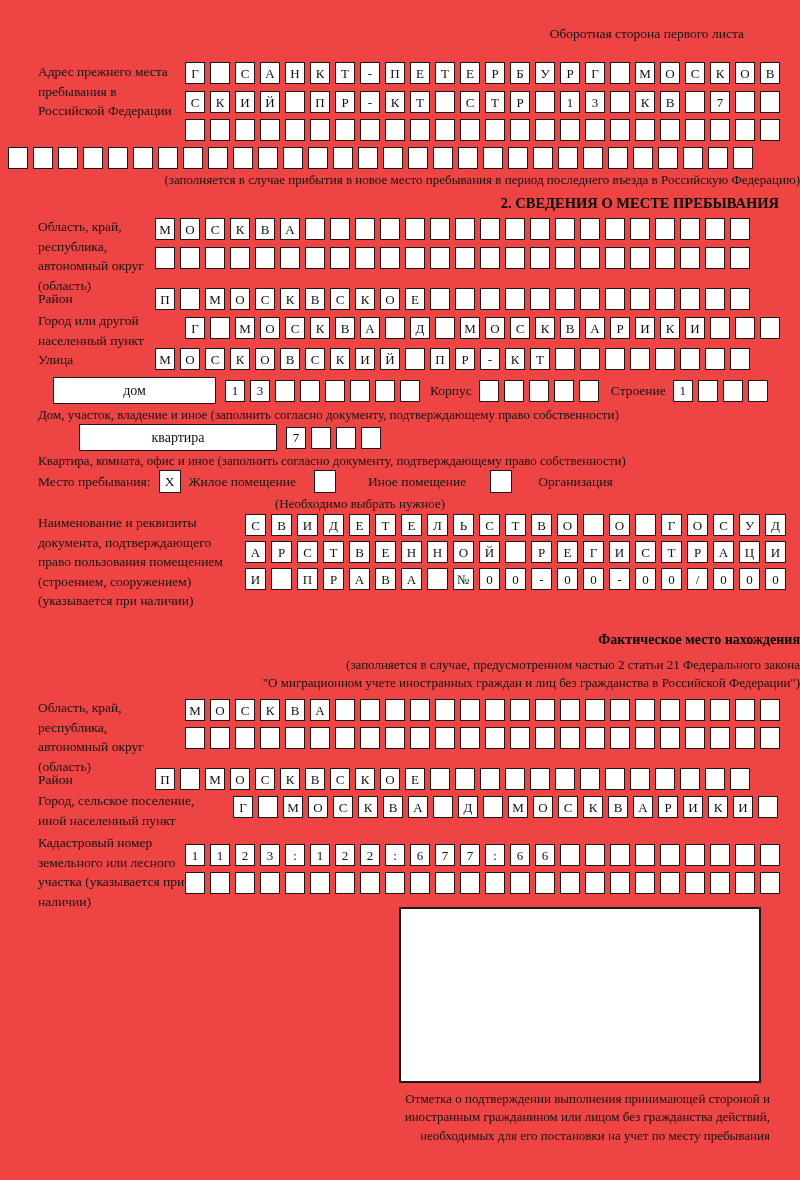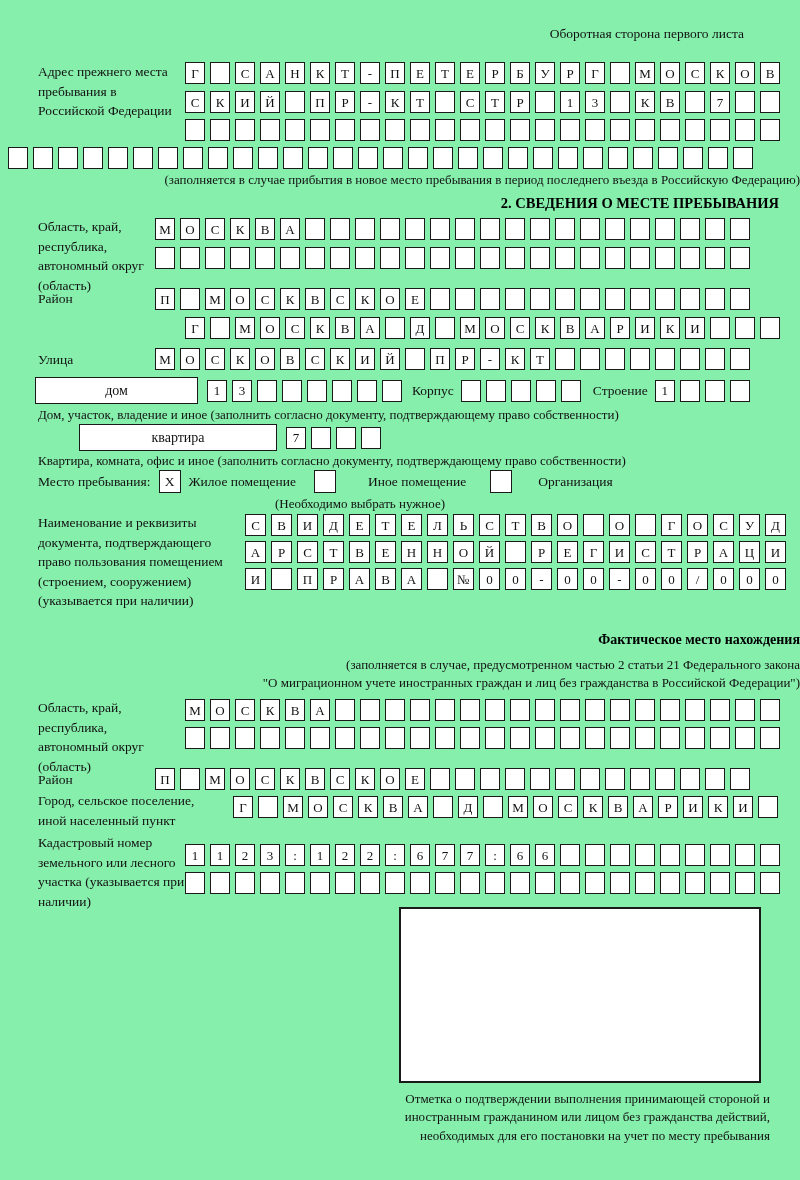--- a/index.html
+++ b/index.html
@@ -1,16 +1,16 @@
 <!DOCTYPE html>
 <html><head>
 <meta charset="utf-8">
 <style>
   html,body{margin:0;padding:0;background:#fff;}
-  .page{position:relative;width:800px;height:1180px;background:#86efac;
+  .page{position:relative;width:800px;height:1180px;background:#ef4444;
         font-family:"Liberation Serif", serif;color:#111;overflow:hidden;}
   .abs{position:absolute;}
   .lbl{font-size:13.5px;line-height:1.45;color:#111;}
   .cap{font-size:13px;color:#111;}
   .title{font-size:14.5px;font-weight:bold;color:#000;}
   .boxrow{display:flex;gap:5px;}
   .cell{box-sizing:border-box;width:20px;height:22px;border:1.6px solid #1a1a1a;
         display:flex;align-items:center;justify-content:center;
         font-size:13px;line-height:1;background:#fff;}
   .docrow .cell{width:21px;}
@@ -219,20 +219,21 @@
       <div class="cell"></div>
       <div class="cell"></div>
       <div class="cell"></div>
       <div class="cell"></div>
       <div class="cell"></div>
       <div class="cell"></div>
       <div class="cell"></div>
       <div class="cell"></div>
     </div>
 
+  <div class="abs lbl" style="top:311px;left:38px;width:142px;">Город или другой населенный пункт</div>
   <div class="abs boxrow" style="top:317px;left:185px;">
       <div class="cell">Г</div>
       <div class="cell"></div>
       <div class="cell">М</div>
       <div class="cell">О</div>
       <div class="cell">С</div>
       <div class="cell">К</div>
       <div class="cell">В</div>
       <div class="cell">А</div>
       <div class="cell"></div>
@@ -274,21 +275,21 @@
       <div class="cell"></div>
       <div class="cell"></div>
       <div class="cell"></div>
       <div class="cell"></div>
       <div class="cell"></div>
       <div class="cell"></div>
       <div class="cell"></div>
       <div class="cell"></div>
     </div>
 
-  <div class="abs inline" style="top:377px;left:35px;">
+  <div class="abs inline" style="top:377px;left:53px;">
     <div class="widebox" style="width:163px;">дом</div>
     <div class="boxrow" style="margin-left:9px;">
         <div class="cell">1</div>
         <div class="cell">3</div>
         <div class="cell"></div>
         <div class="cell"></div>
         <div class="cell"></div>
         <div class="cell"></div>
         <div class="cell"></div>
         <div class="cell"></div>

